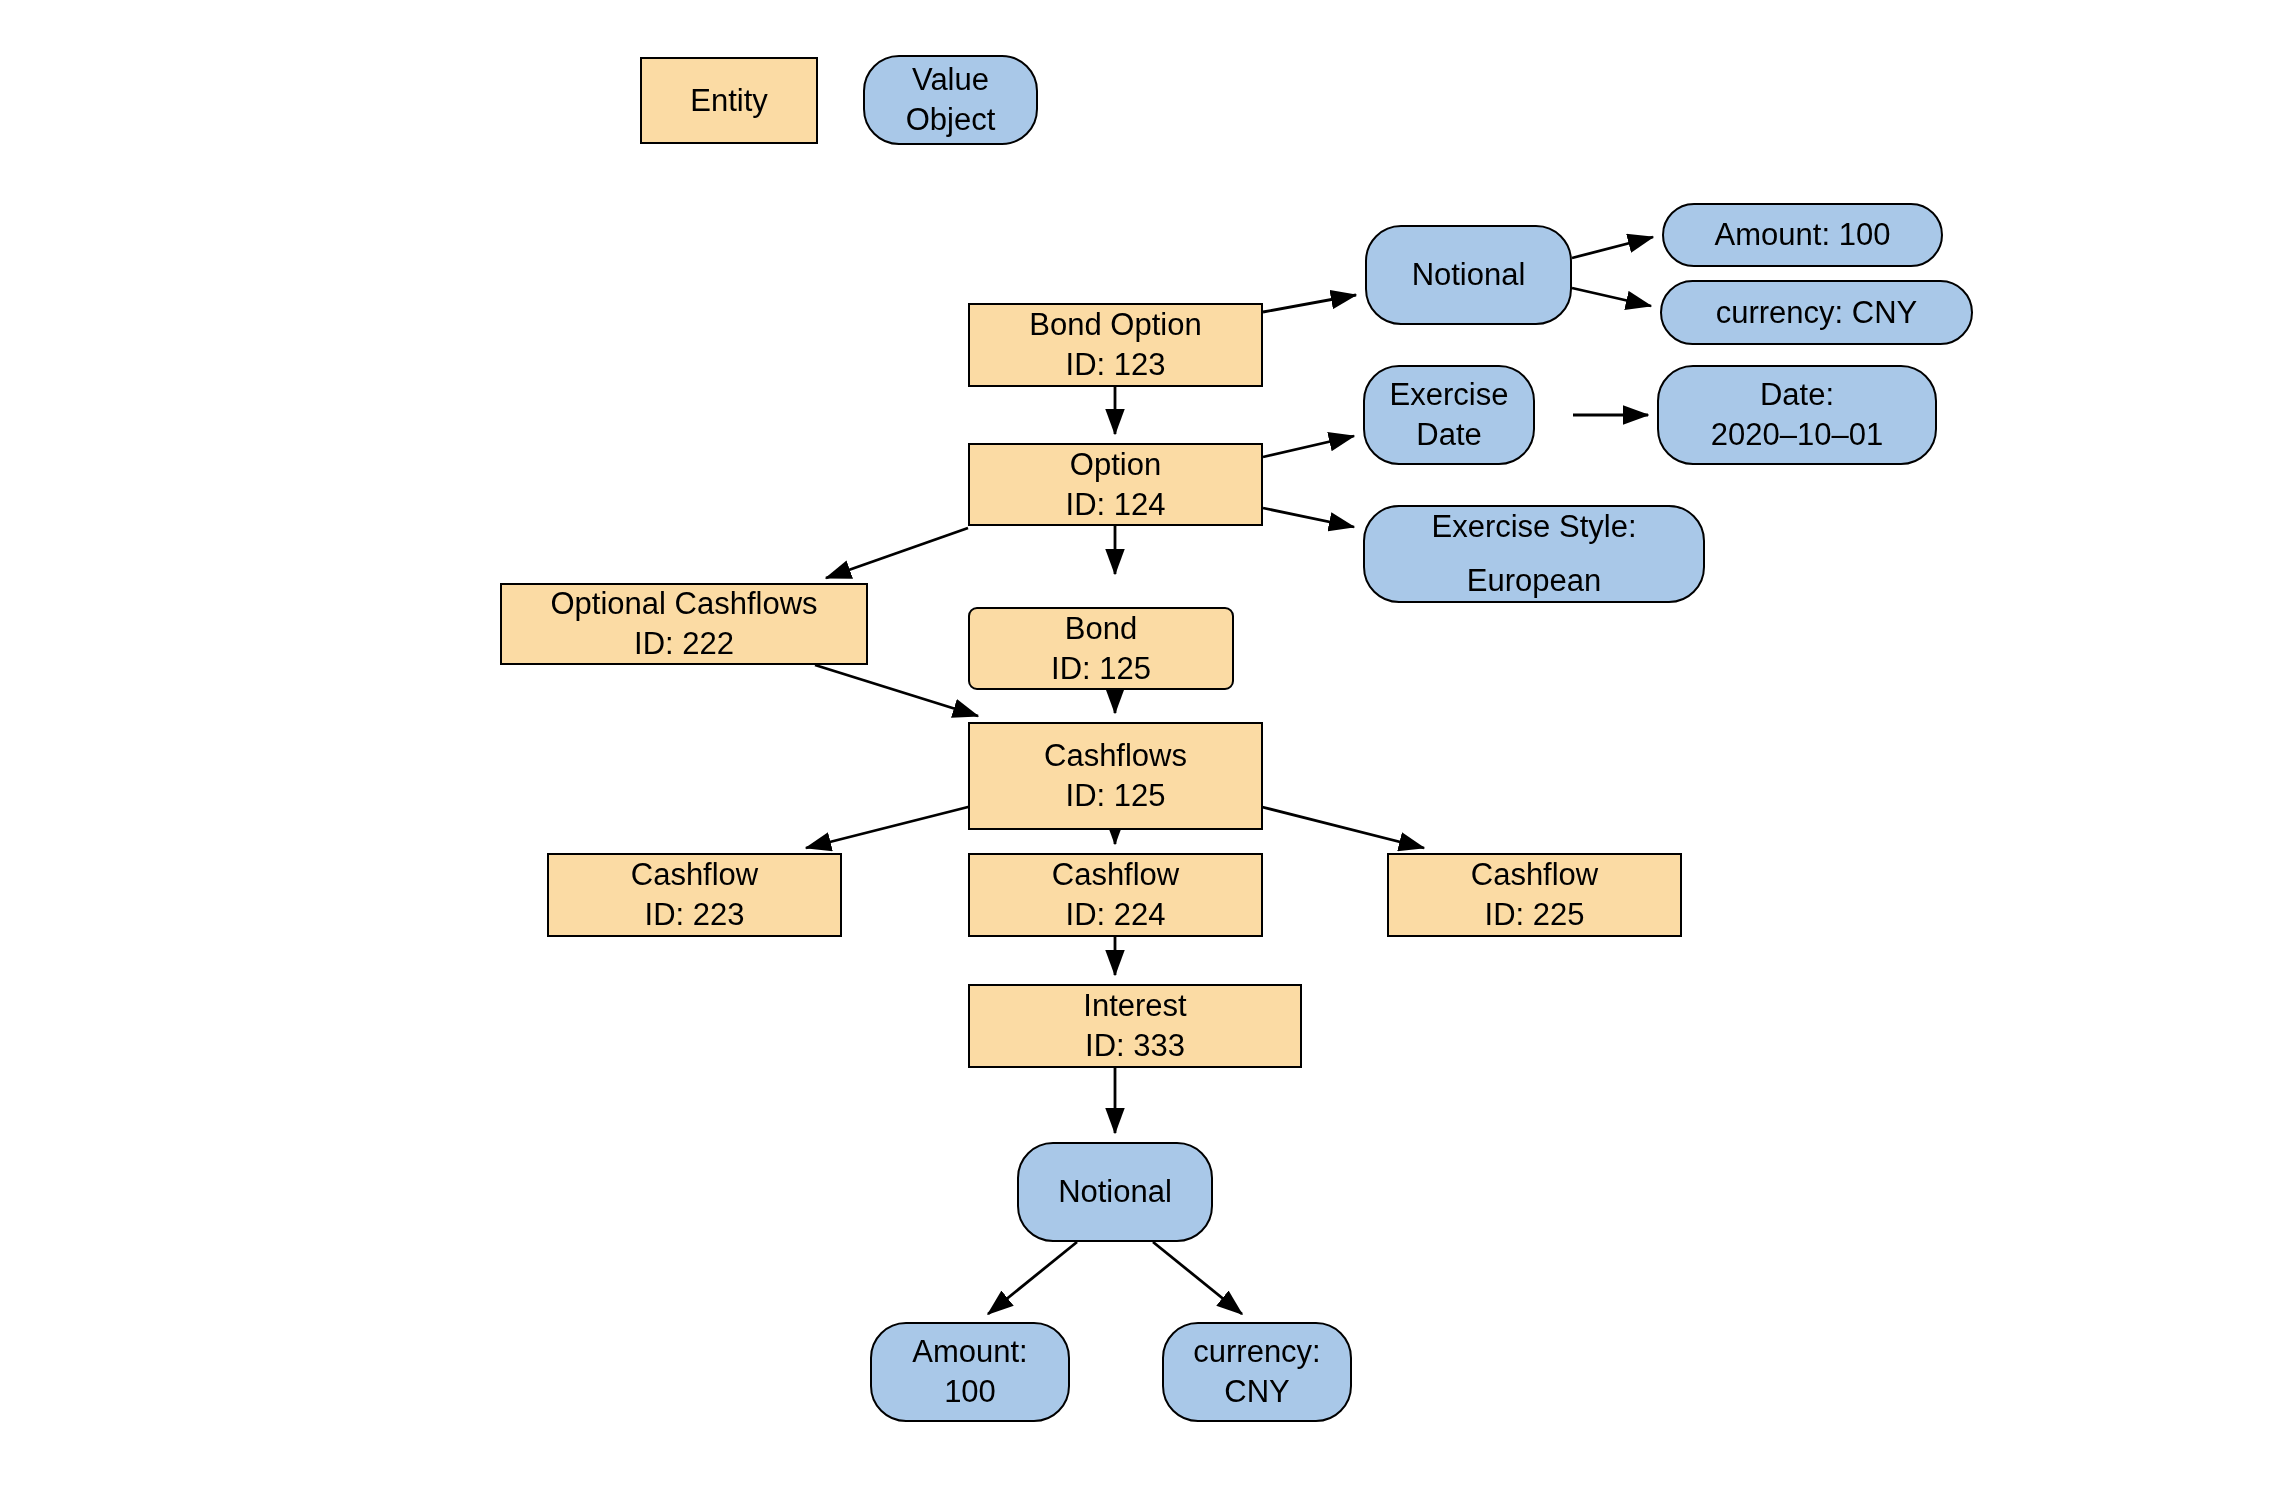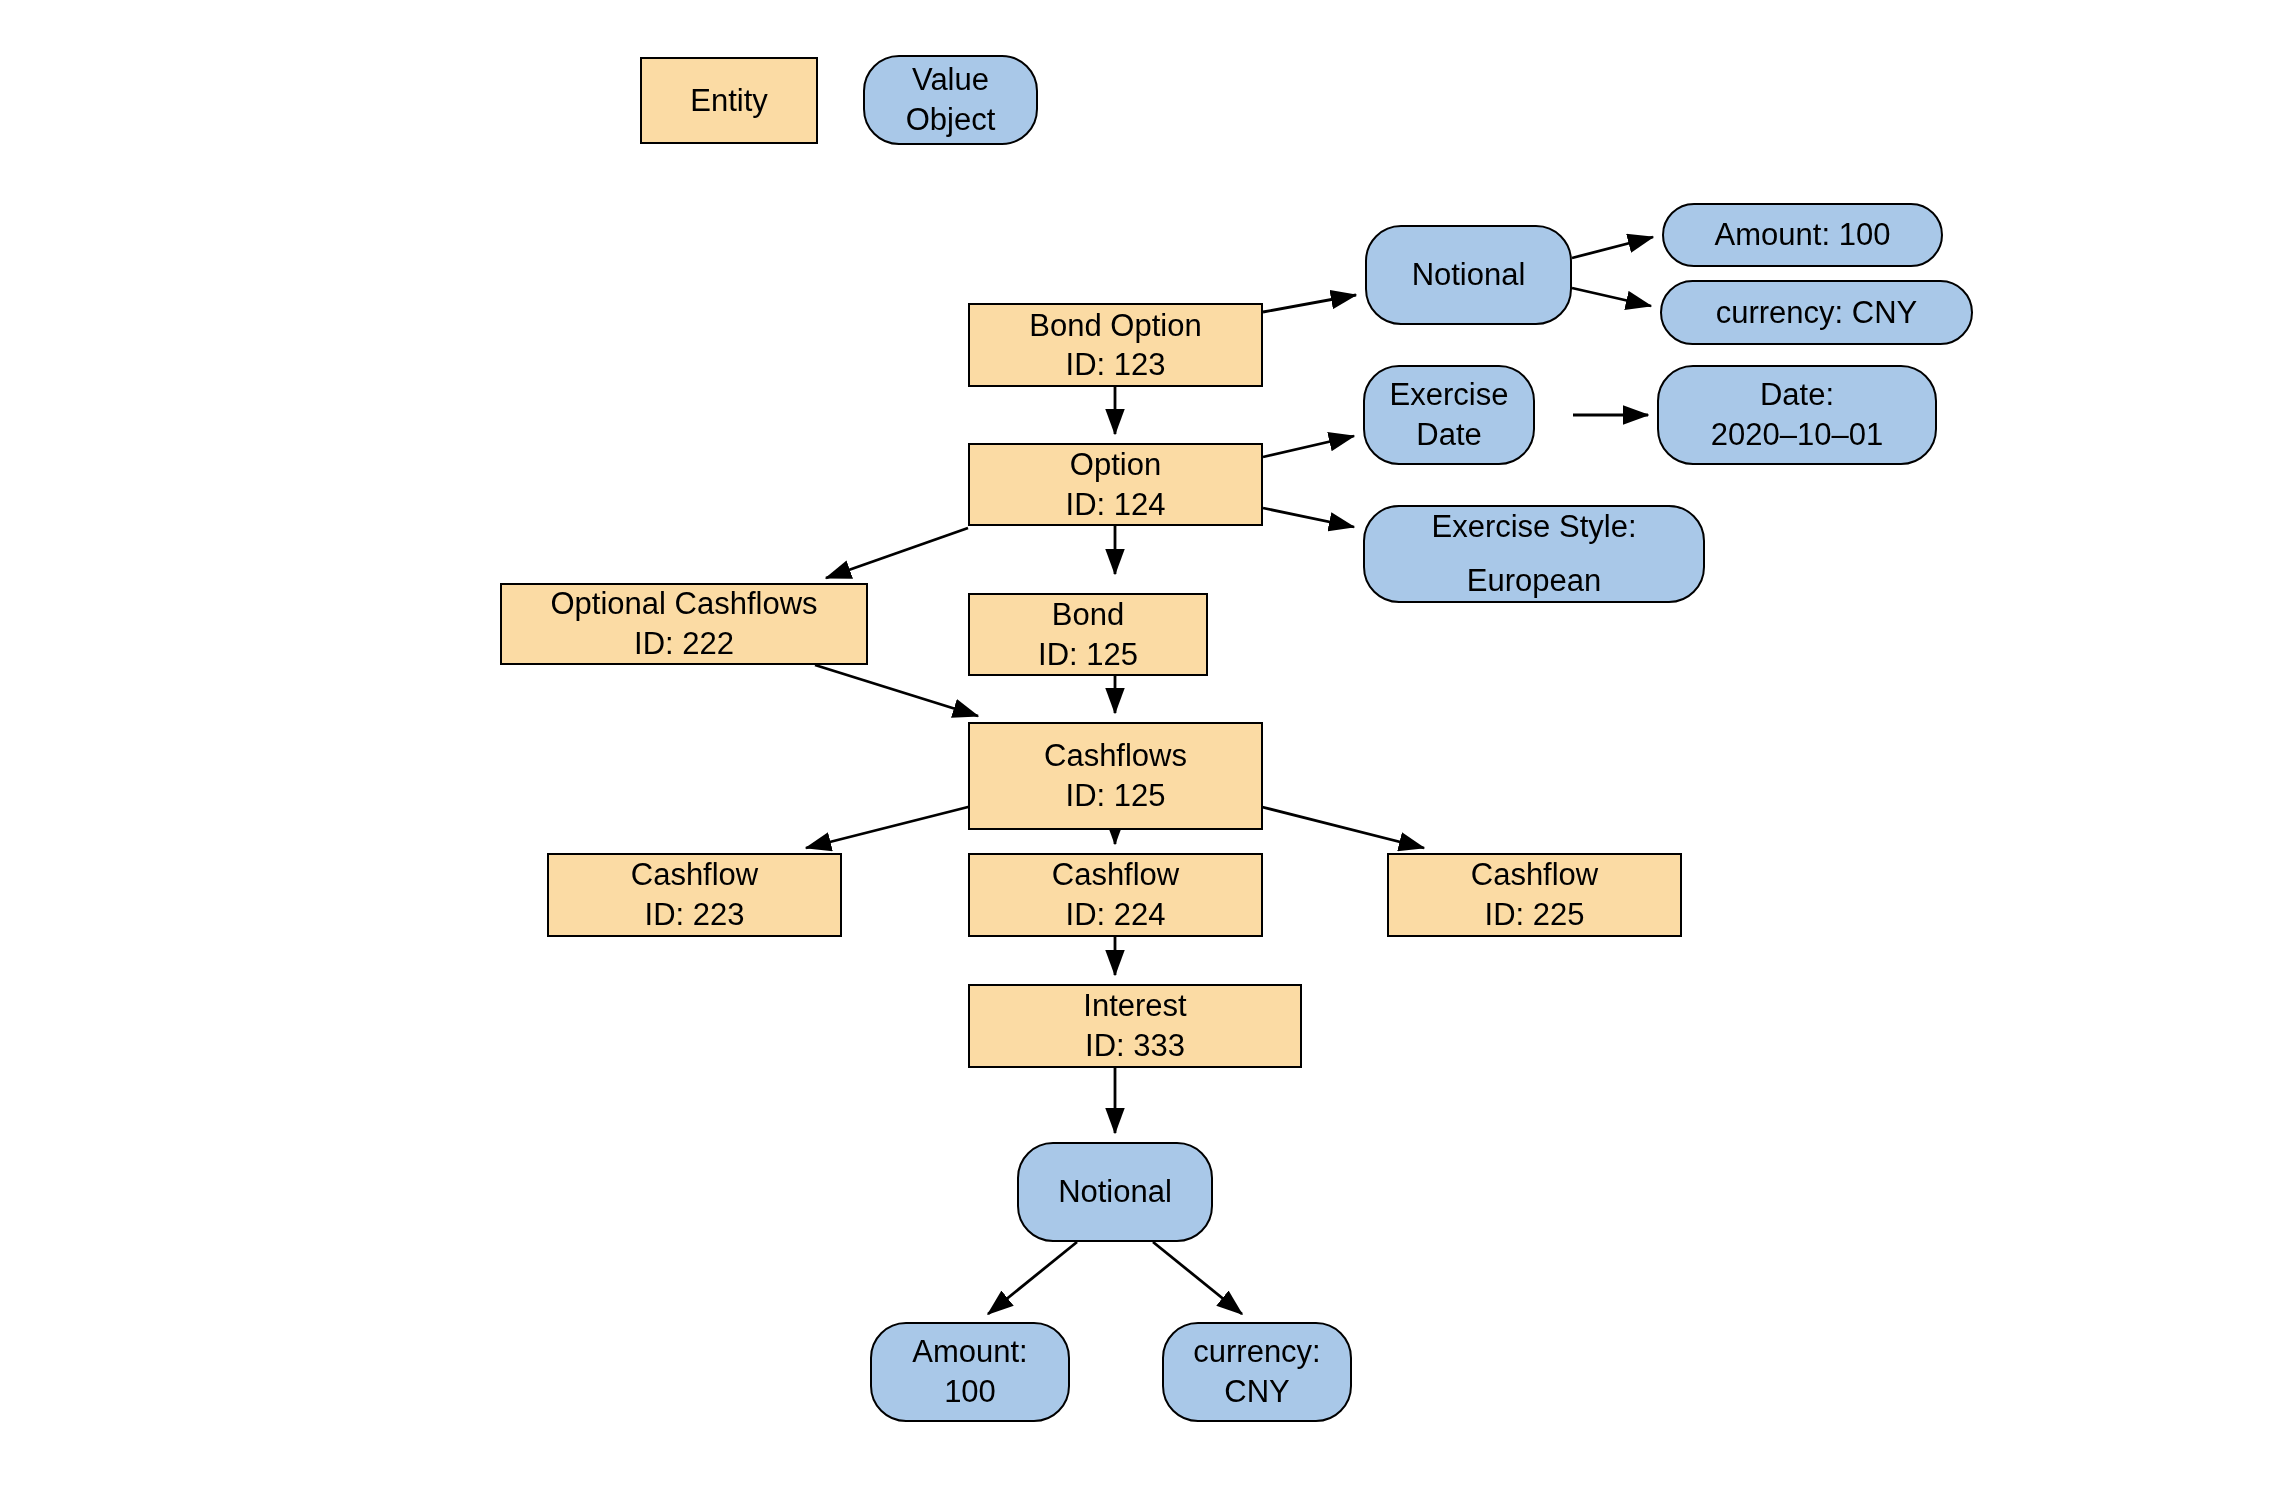--- a/index.html
+++ b/index.html
@@ -80,33 +80,33 @@
       </g>
   </svg>
   <div id="nodes">
       <div class="node entity" style="left: 640px; top: 57px; width: 178px; height: 87px;">
         <div class="line">Entity</div>
       </div>
       <div class="node value" style="left: 863px; top: 55px; width: 175px; height: 90px;">
         <div class="line">Value</div>
         <div class="line">Object</div>
       </div>
-      <div class="node entity" style="left: 968px; top: 303px; width: 295px; height: 84px; justify-content: flex-end;">
+      <div class="node entity" style="left: 968px; top: 303px; width: 295px; height: 84px;">
         <div class="line">Bond Option</div>
         <div class="line">ID: 123</div>
       </div>
       <div class="node entity" style="left: 968px; top: 443px; width: 295px; height: 83px;">
         <div class="line">Option</div>
         <div class="line">ID: 124</div>
       </div>
       <div class="node entity" style="left: 500px; top: 583px; width: 368px; height: 82px;">
         <div class="line">Optional Cashflows</div>
         <div class="line">ID: 222</div>
       </div>
-      <div class="node entity" style="left: 968px; top: 593px; width: 240px; height: 83px;">
+      <div class="node entity" style="left: 968px; top: 607px; width: 266px; height: 83px; border-radius: 9px;">
         <div class="line">Bond</div>
         <div class="line">ID: 125</div>
       </div>
       <div class="node entity" style="left: 968px; top: 722px; width: 295px; height: 108px;">
         <div class="line">Cashflows</div>
         <div class="line">ID: 125</div>
       </div>
       <div class="node entity" style="left: 547px; top: 853px; width: 295px; height: 84px;">
         <div class="line">Cashflow</div>
         <div class="line">ID: 223</div>

